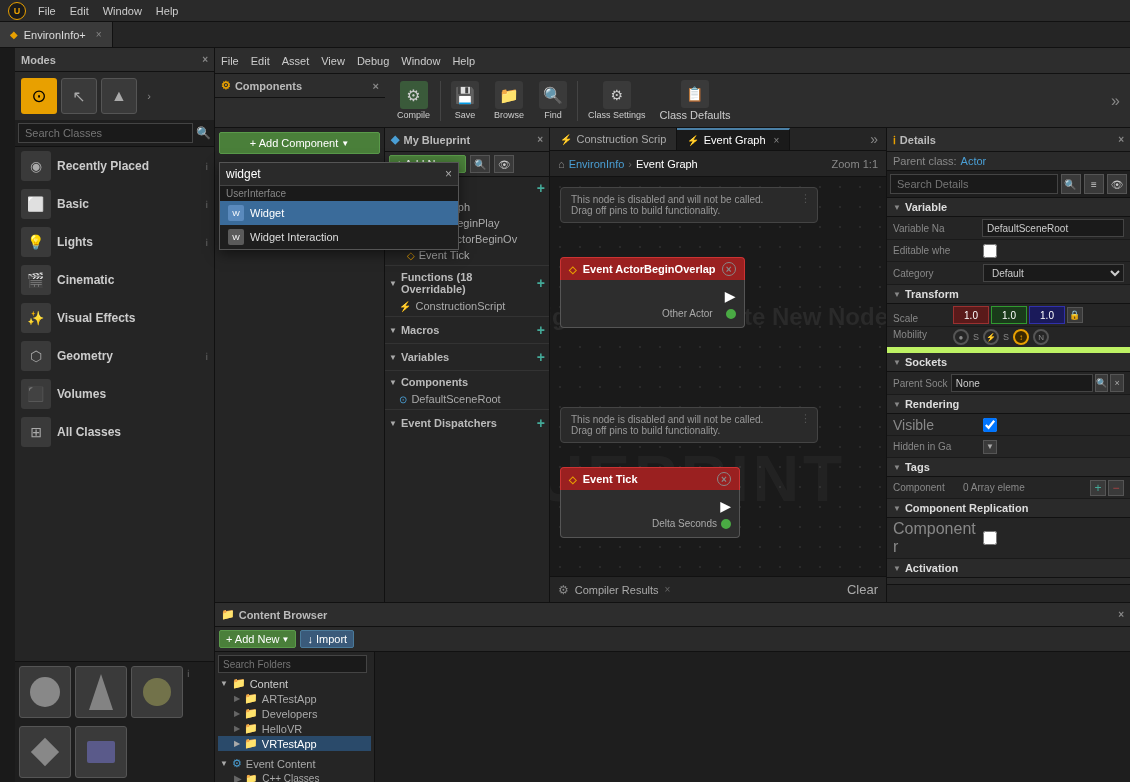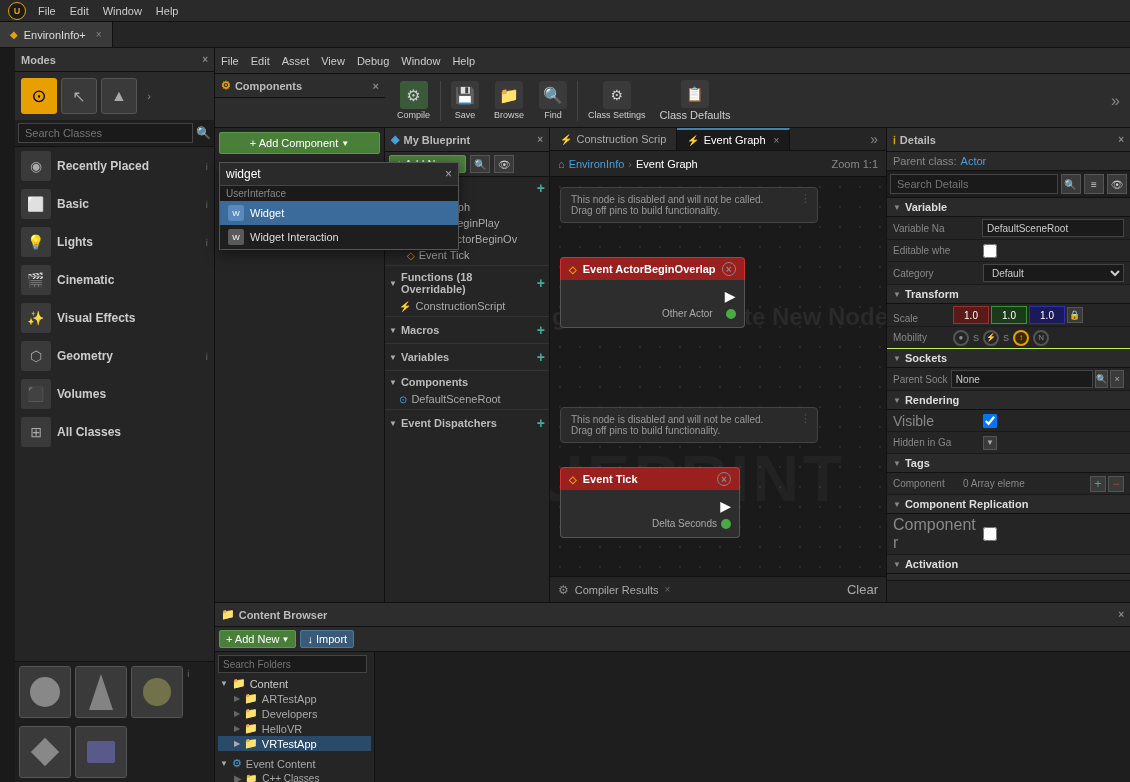--- a/index.html
+++ b/index.html
@@ -395,21 +395,21 @@
           </div>
           <div style="display:flex; align-items:flex-end; padding:2px 6px; border-bottom:1px solid #1a1a1a; min-height:22px;">
             <span style="width:60px; font-size:10px; color:#888;">Scale</span>
             <div style="display:flex; gap:2px; align-items:center; flex:1;">
               <input type="text" style="width: 36px; height: 18px; background: rgb(90, 26, 26); border: 1px solid rgb(154, 48, 48); color: rgb(255, 255, 255); font-size: 10px; text-align: center; padding: 0px;" value="1.0">
               <input type="text" style="width: 36px; height: 18px; background: rgb(26, 58, 26); border: 1px solid rgb(48, 154, 48); color: rgb(255, 255, 255); font-size: 10px; text-align: center; padding: 0px;" value="1.0">
               <input type="text" style="width: 36px; height: 18px; background: rgb(26, 26, 90); border: 1px solid rgb(48, 48, 170); color: rgb(255, 255, 255); font-size: 10px; text-align: center; padding: 0px;" value="1.0">
               <div style="width:16px; height:16px; background:#3a3a3a; border:1px solid #555; display:flex; align-items:center; justify-content:center; cursor:pointer; font-size:9px; color:#aaa;">🔒</div>
             </div>
           </div>
-          <div style="display:flex; align-items:center; padding:2px 6px; border-bottom:1px solid #bef264; min-height:22px;">
+          <div style="display:flex; align-items:flex-start; padding:2px 6px; border-bottom:6px solid #bef264; min-height:22px;">
             <span style="width:60px; font-size:10px; color:#888;">Mobility</span>
             <div style="display:flex; gap:4px; align-items:center;">
               <div style="width:16px; height:16px; border-radius:50%; border:2px solid #555; display:flex; align-items:center; justify-content:center; font-size:8px; cursor:pointer; color:#888;">●</div>
               <span style="font-size:9px; color:#888;">S</span>
               <div style="width:16px; height:16px; border-radius:50%; border:2px solid #555; display:flex; align-items:center; justify-content:center; font-size:8px; cursor:pointer; color:#888;">⚡</div>
               <span style="font-size:9px; color:#888;">S</span>
               <div style="width:16px; height:16px; border-radius:50%; border:2px solid #e8a000; background:#3a2800; display:flex; align-items:center; justify-content:center; font-size:8px; cursor:pointer; color:#e8a000;">↕</div>
               <div style="width:16px; height:16px; border-radius:50%; border:2px solid #555; display:flex; align-items:center; justify-content:center; font-size:8px; cursor:pointer; color:#888;">N</div>
             </div>
           </div>

